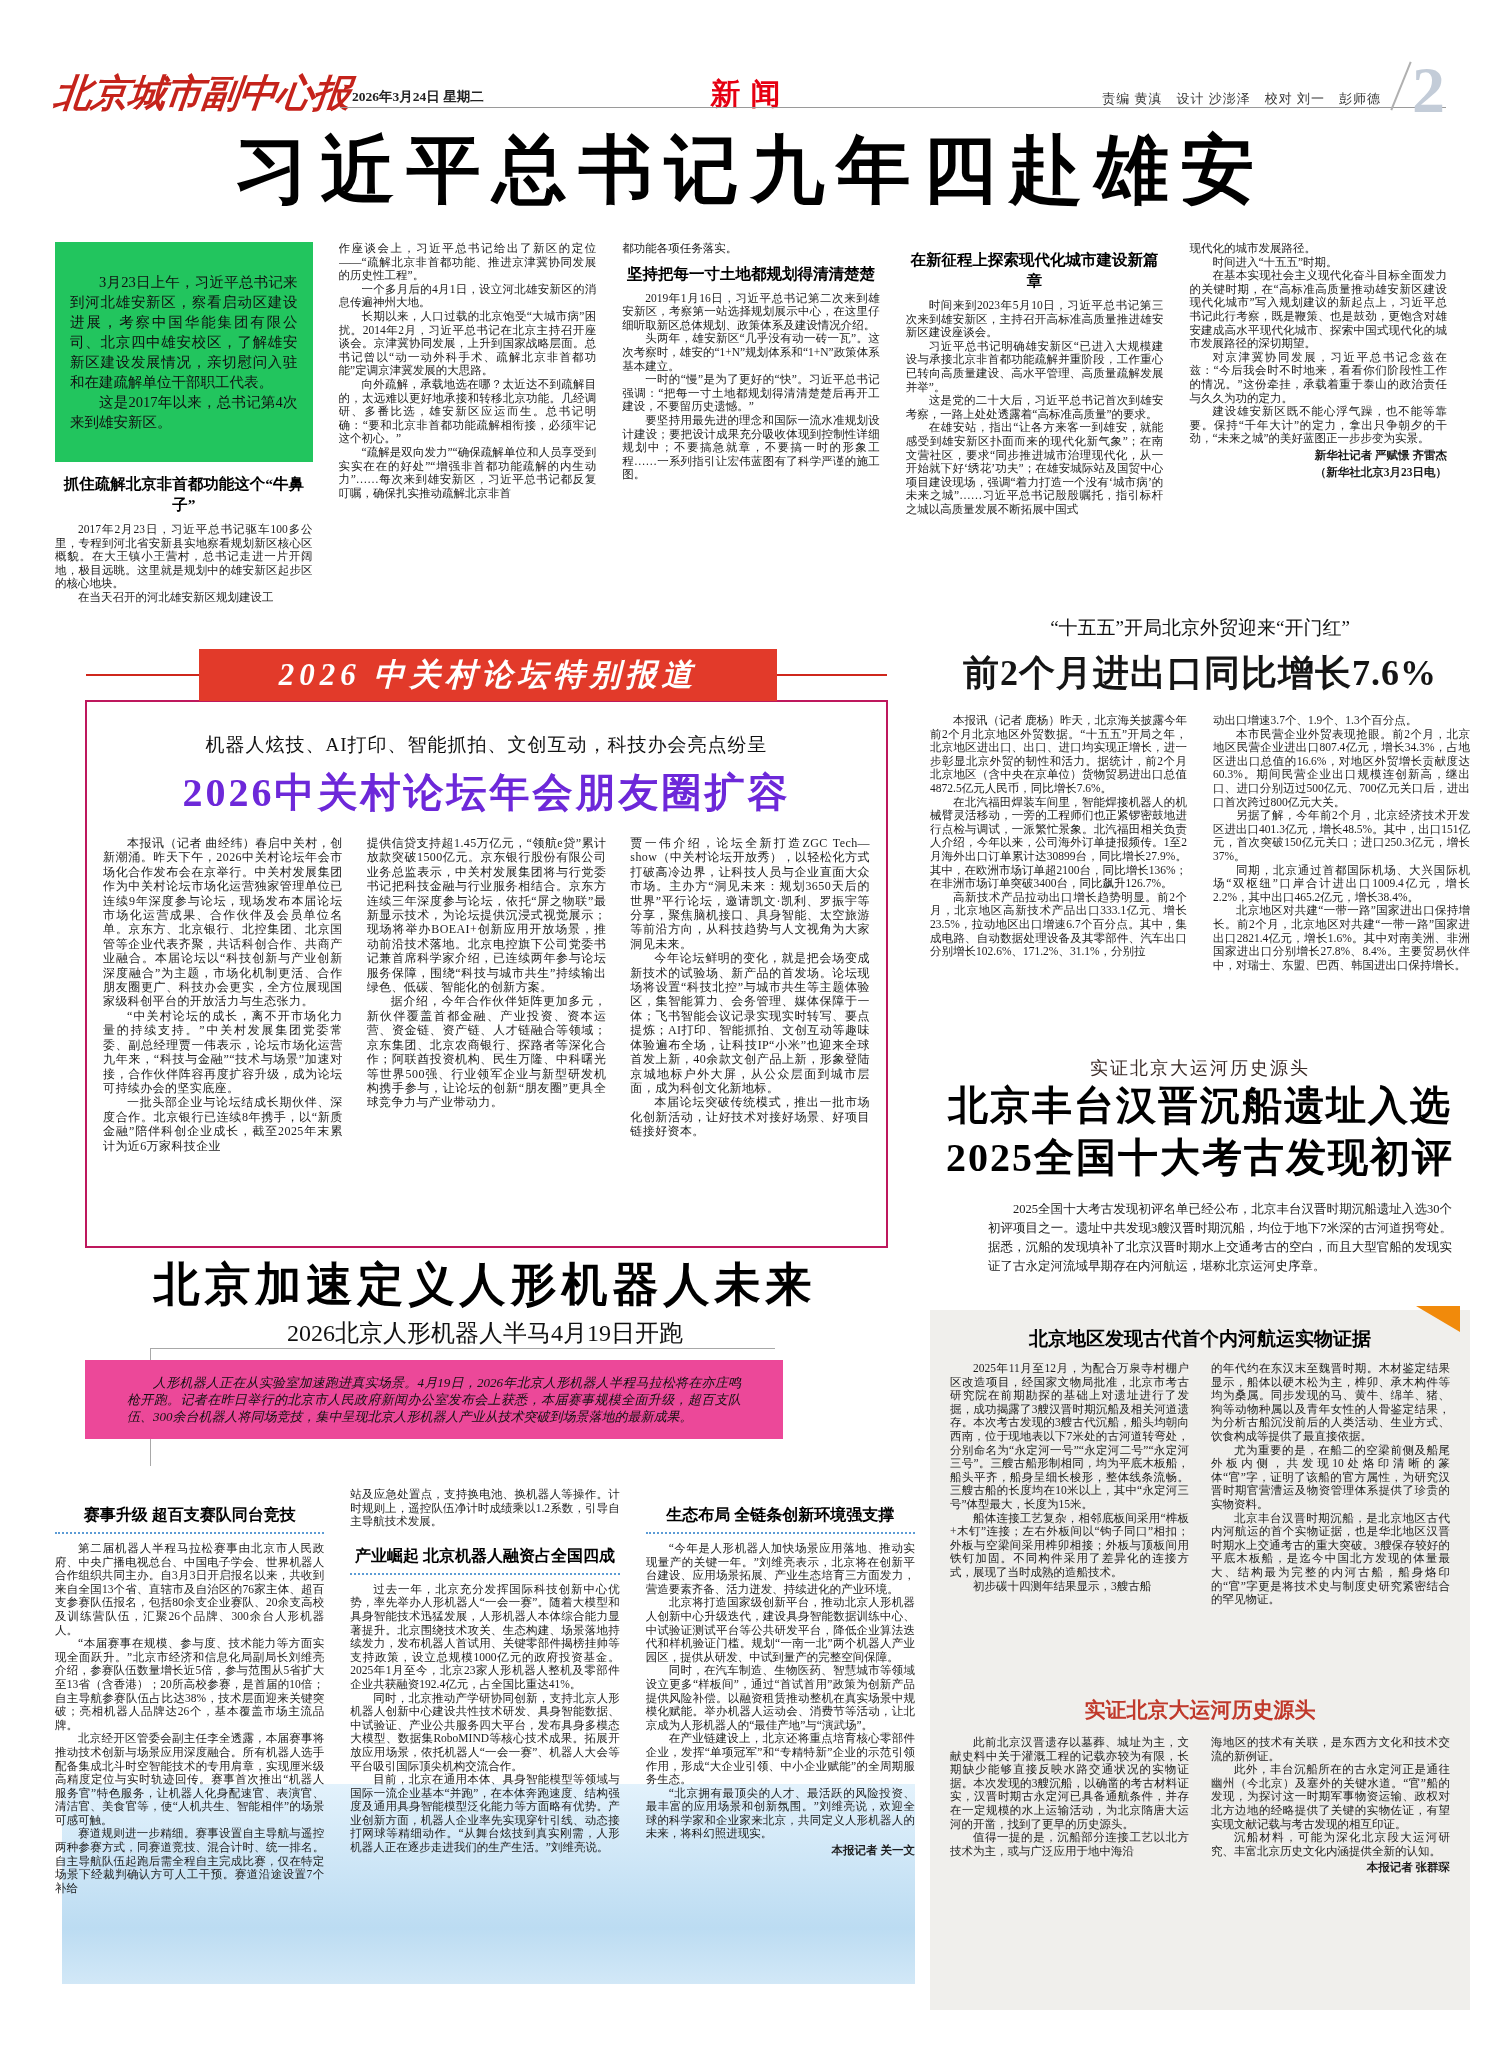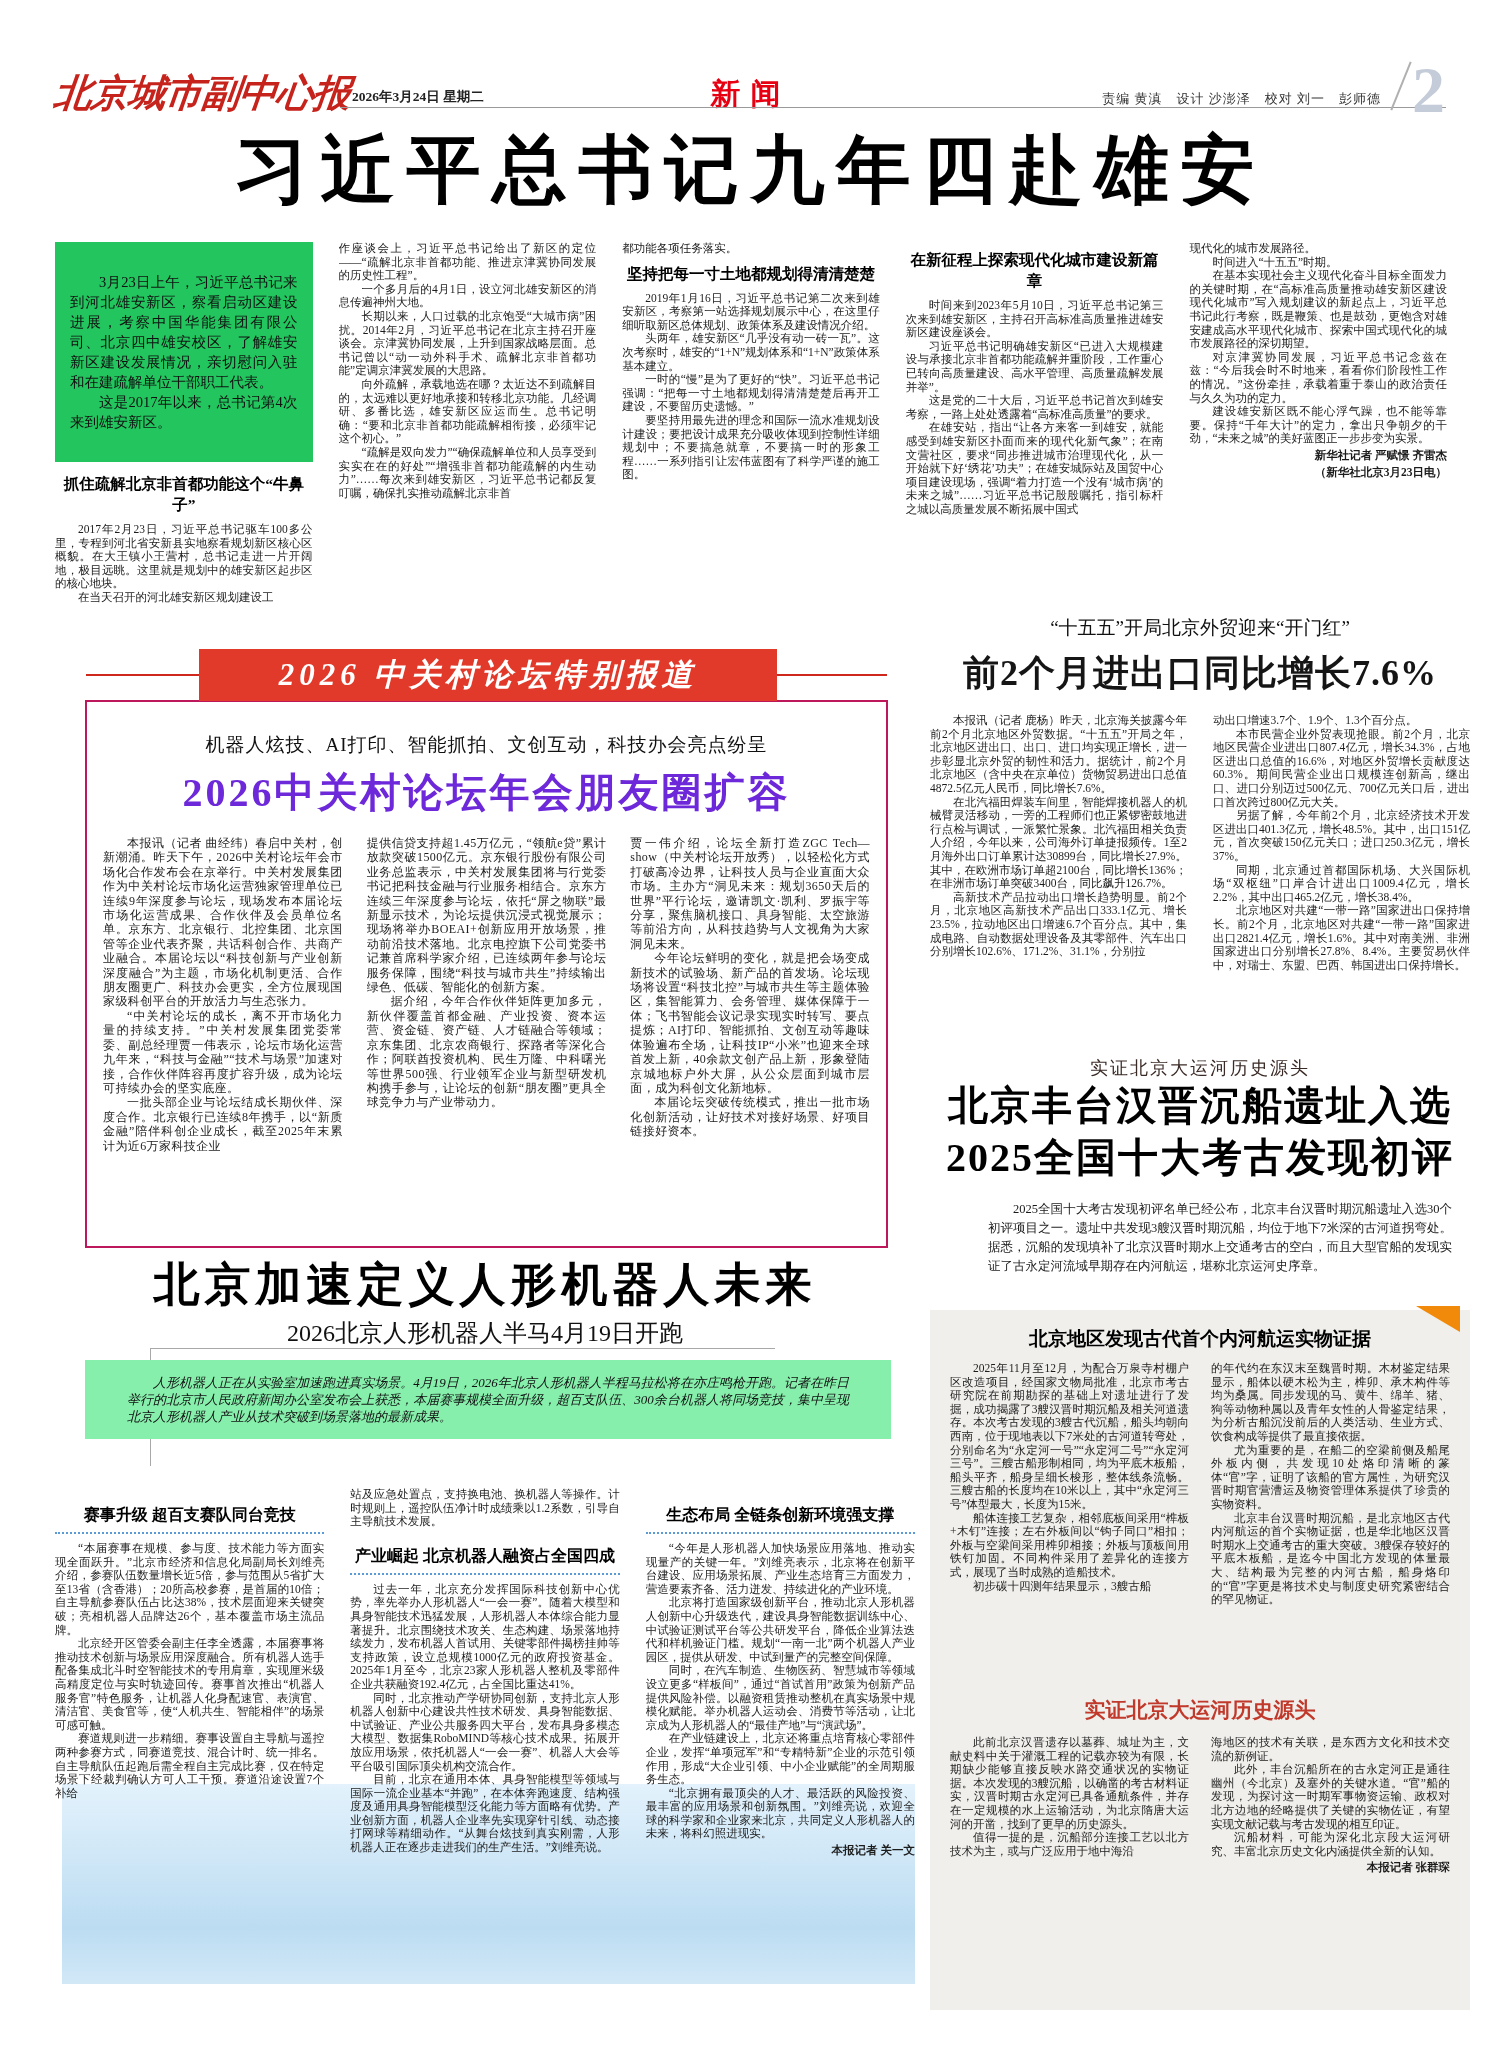--- a/index.html
+++ b/index.html
@@ -68,21 +68,21 @@
   #ship-cols-a{height:318px}
   #ship-cols-b{height:248px}
   .ship-cols>div{flex:1;overflow:hidden}
   #ship-box-sub2{text-align:center;font-size:21px;font-weight:900;color:#c0392b;margin:16px 0 12px}
 
   
   #robot-head{left:55px;top:1254px;width:860px;text-align:center}
   #robot-headline{font-size:46px;font-weight:900;letter-spacing:5px;color:#000}
   #robot-subhead{font-size:24px;margin-top:1px;color:#111}
   #robot-bracket{left:150px;top:1348px;width:625px;height:118px;border-left:1px solid #a8a8a8;border-top:1px solid #a8a8a8}
-  #robot-intro{left:85px;top:1360px;width:806px;background:#86efac;padding:15px 42px 14px;z-index:1}
+  #robot-intro{left:85px;top:1360px;width:698px;background:#ec4899;padding:15px 42px 14px;z-index:1}
   #robot-intro p{font-size:13px;line-height:16.8px;font-style:italic;text-align:justify;text-indent:2em;color:#111}
   #blue-box{left:62px;top:1784px;width:853px;height:200px;
       background:linear-gradient(180deg,#e3f2fc 0%,#bcdcf2 72%,#d2e8f7 100%)}
   #robot-cols{left:55px;top:1488px;width:860px;height:502px;display:flex;gap:26px;z-index:2}
   #robot-cols>div{flex:1;overflow:hidden}
   #robot-cols h4.sub{font-size:16px;border-bottom:2px dotted #5b9bd5;padding-bottom:6px;margin:17px 0 8px}
 </style>
 </head>
 <body>
 
@@ -227,20 +227,21 @@
     <div id="robot-subhead">2026北京人形机器人半马4月19日开跑</div>
   </div>
   <div class="abs" id="robot-bracket"></div>
   <div class="abs" id="robot-intro">
     <p>人形机器人正在从实验室加速跑进真实场景。4月19日，2026年北京人形机器人半程马拉松将在亦庄鸣枪开跑。记者在昨日举行的北京市人民政府新闻办公室发布会上获悉，本届赛事规模全面升级，超百支队伍、300余台机器人将同场竞技，集中呈现北京人形机器人产业从技术突破到场景落地的最新成果。</p>
   </div>
   <div class="abs" id="blue-box"></div>
   <div class="abs" id="robot-cols">
     <div class="col-flow">
         <h4 class="sub">赛事升级 超百支赛队同台竞技</h4>
+        <p>第二届机器人半程马拉松赛事由北京市人民政府、中央广播电视总台、中国电子学会、世界机器人合作组织共同主办。自3月3日开启报名以来，共收到来自全国13个省、直辖市及自治区的76家主体、超百支参赛队伍报名，包括80余支企业赛队、20余支高校及训练营队伍，汇聚26个品牌、300余台人形机器人。</p>
         <p>“本届赛事在规模、参与度、技术能力等方面实现全面跃升。”北京市经济和信息化局副局长刘维亮介绍，参赛队伍数量增长近5倍，参与范围从5省扩大至13省（含香港）；20所高校参赛，是首届的10倍；自主导航参赛队伍占比达38%，技术层面迎来关键突破；亮相机器人品牌达26个，基本覆盖市场主流品牌。</p>
         <p>北京经开区管委会副主任李全透露，本届赛事将推动技术创新与场景应用深度融合。所有机器人选手配备集成北斗时空智能技术的专用肩章，实现厘米级高精度定位与实时轨迹回传。赛事首次推出“机器人服务官”特色服务，让机器人化身配速官、表演官、清洁官、美食官等，使“人机共生、智能相伴”的场景可感可触。</p>
         <p>赛道规则进一步精细。赛事设置自主导航与遥控两种参赛方式，同赛道竞技、混合计时、统一排名。自主导航队伍起跑后需全程自主完成比赛，仅在特定场景下经裁判确认方可人工干预。赛道沿途设置7个补给</p>
       </div>
     <div class="col-flow">
         <p class="cont">站及应急处置点，支持换电池、换机器人等操作。计时规则上，遥控队伍净计时成绩乘以1.2系数，引导自主导航技术发展。</p>
         <h4 class="sub">产业崛起 北京机器人融资占全国四成</h4>
         <p>过去一年，北京充分发挥国际科技创新中心优势，率先举办人形机器人“一会一赛”。随着大模型和具身智能技术迅猛发展，人形机器人本体综合能力显著提升。北京围绕技术攻关、生态构建、场景落地持续发力，发布机器人首试用、关键零部件揭榜挂帅等支持政策，设立总规模1000亿元的政府投资基金。2025年1月至今，北京23家人形机器人整机及零部件企业共获融资192.4亿元，占全国比重达41%。</p>
         <p>同时，北京推动产学研协同创新，支持北京人形机器人创新中心建设共性技术研发、具身智能数据、中试验证、产业公共服务四大平台，发布具身多模态大模型、数据集RoboMIND等核心技术成果。拓展开放应用场景，依托机器人“一会一赛”、机器人大会等平台吸引国际顶尖机构交流合作。</p>
         <p>目前，北京在通用本体、具身智能模型等领域与国际一流企业基本“并跑”，在本体奔跑速度、结构强度及通用具身智能模型泛化能力等方面略有优势。产业创新方面，机器人企业率先实现穿针引线、动态接打网球等精细动作。“从舞台炫技到真实刚需，人形机器人正在逐步走进我们的生产生活。”刘维亮说。</p>

